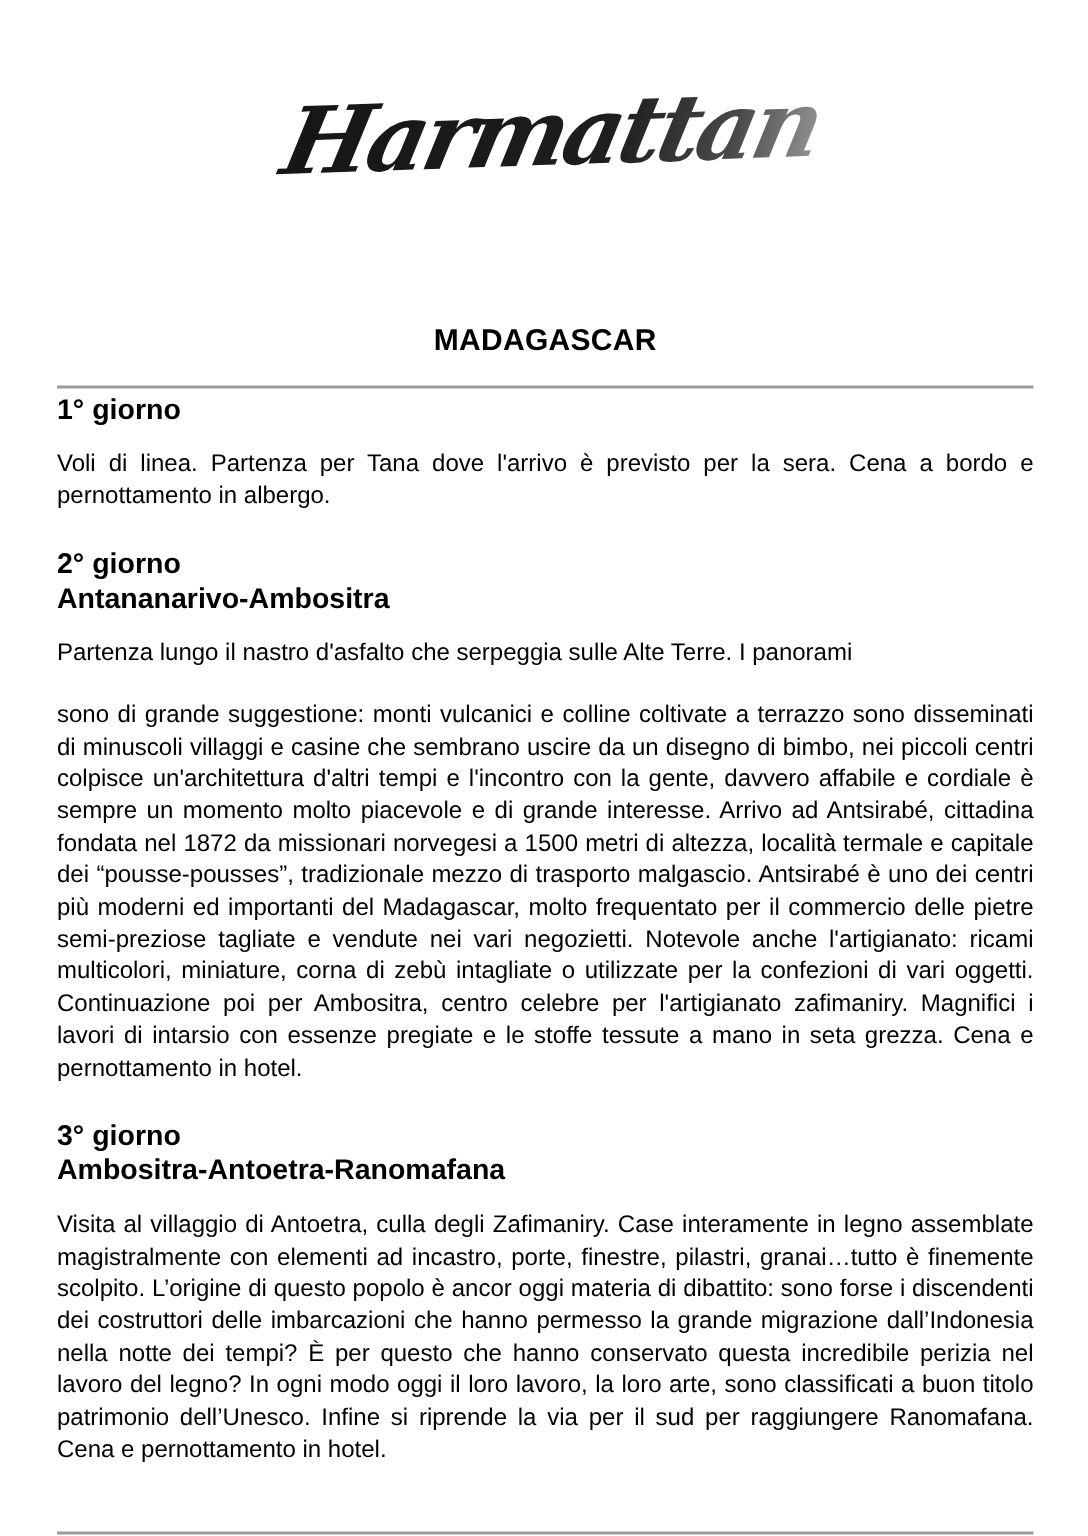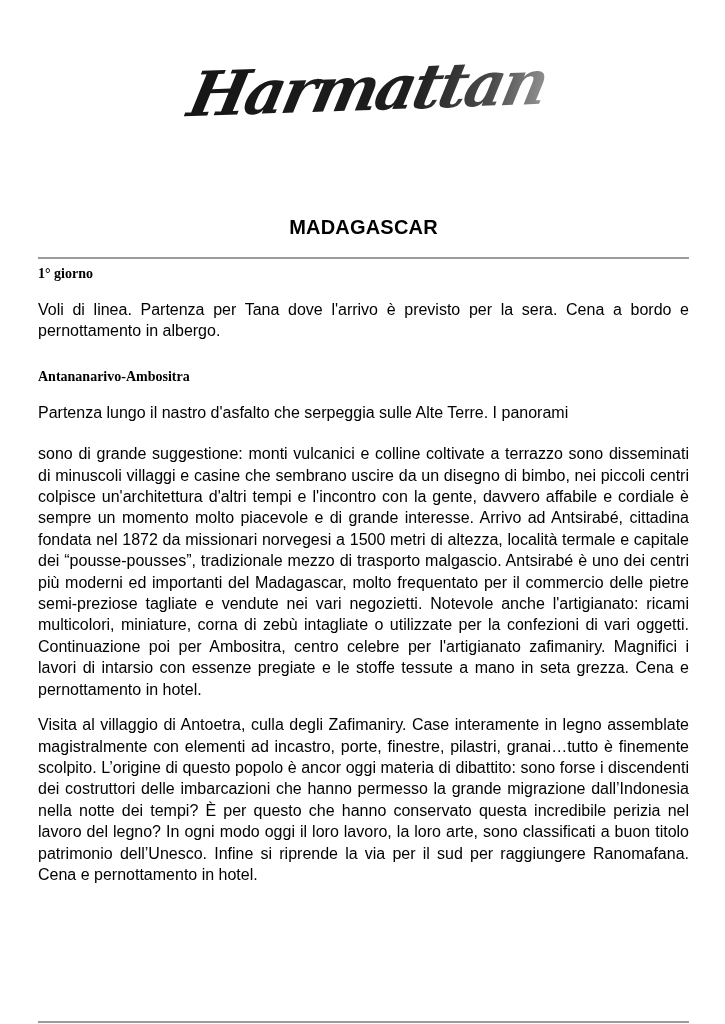--- a/index.html
+++ b/index.html
@@ -47,24 +47,23 @@
   }
   .footer-rule {
     position: absolute;
     left: 38px; right: 36px; bottom: 1px;
     border: none;
     border-top: 2px solid #9b9b9b;
     margin: 0;
   }
   .day-heading {
     font-weight: bold;
-    font-size: 14px;
+    font-size: 19px;
     line-height: 23px;
     margin-top: 23px;
-    font-family: Liberation Serif, serif;
   }
   .day-heading.first { margin-top: 3px; }
   .day-heading div { white-space: nowrap; }
   .para {
     font-size: 16px;
     line-height: 21.4px;
     text-align: justify;
     margin: 14px 0 0 0;
   }
   .para + .para { margin-top: 20px; }
@@ -94,24 +93,29 @@
 
   <div class="section">
     <div class="day-heading first">
       <div>1° giorno</div>
     </div>
     <p class="para">Voli di linea. Partenza per Tana dove l'arrivo è previsto per la sera. Cena a bordo e pernottamento in albergo.</p>
   </div>
 
   <div class="section">
     <div class="day-heading">
+      <div>2° giorno</div>
       <div>Antananarivo-Ambositra</div>
     </div>
     <p class="para">Partenza lungo il nastro d'asfalto che serpeggia sulle Alte Terre. I panorami</p>
     <p class="para">sono di grande suggestione: monti vulcanici e colline coltivate a terrazzo sono disseminati di minuscoli villaggi e casine che sembrano uscire da un disegno di bimbo, nei piccoli centri colpisce un'architettura d'altri tempi e l'incontro con la gente, davvero affabile e cordiale è sempre un momento molto piacevole e di grande interesse. Arrivo ad Antsirabé, cittadina fondata nel 1872 da missionari norvegesi a 1500 metri di altezza, località termale e capitale dei “pousse-pousses”, tradizionale mezzo di trasporto malgascio. Antsirabé è uno dei centri più moderni ed importanti del Madagascar, molto frequentato per il commercio delle pietre semi-preziose tagliate e vendute nei vari negozietti. Notevole anche l'artigianato: ricami multicolori, miniature, corna di zebù intagliate o utilizzate per la confezioni di vari oggetti. Continuazione poi per Ambositra, centro celebre per l'artigianato zafimaniry. Magnifici i lavori di intarsio con essenze pregiate e le stoffe tessute a mano in seta grezza. Cena e pernottamento in hotel.</p>
   </div>
 
   <div class="section">
+    <div class="day-heading">
+      <div>3° giorno</div>
+      <div>Ambositra-Antoetra-Ranomafana</div>
+    </div>
     <p class="para">Visita al villaggio di Antoetra, culla degli Zafimaniry. Case interamente in legno assemblate magistralmente con elementi ad incastro, porte, finestre, pilastri, granai…tutto è finemente scolpito. L’origine di questo popolo è ancor oggi materia di dibattito: sono forse i discendenti dei costruttori delle imbarcazioni che hanno permesso la grande migrazione dall’Indonesia nella notte dei tempi? È per questo che hanno conservato questa incredibile perizia nel lavoro del legno? In ogni modo oggi il loro lavoro, la loro arte, sono classificati a buon titolo patrimonio dell’Unesco. Infine si riprende la via per il sud per raggiungere Ranomafana. Cena e pernottamento in hotel.</p>
   </div>
 
   <hr class="footer-rule">
 </div>
 
 </body></html>

